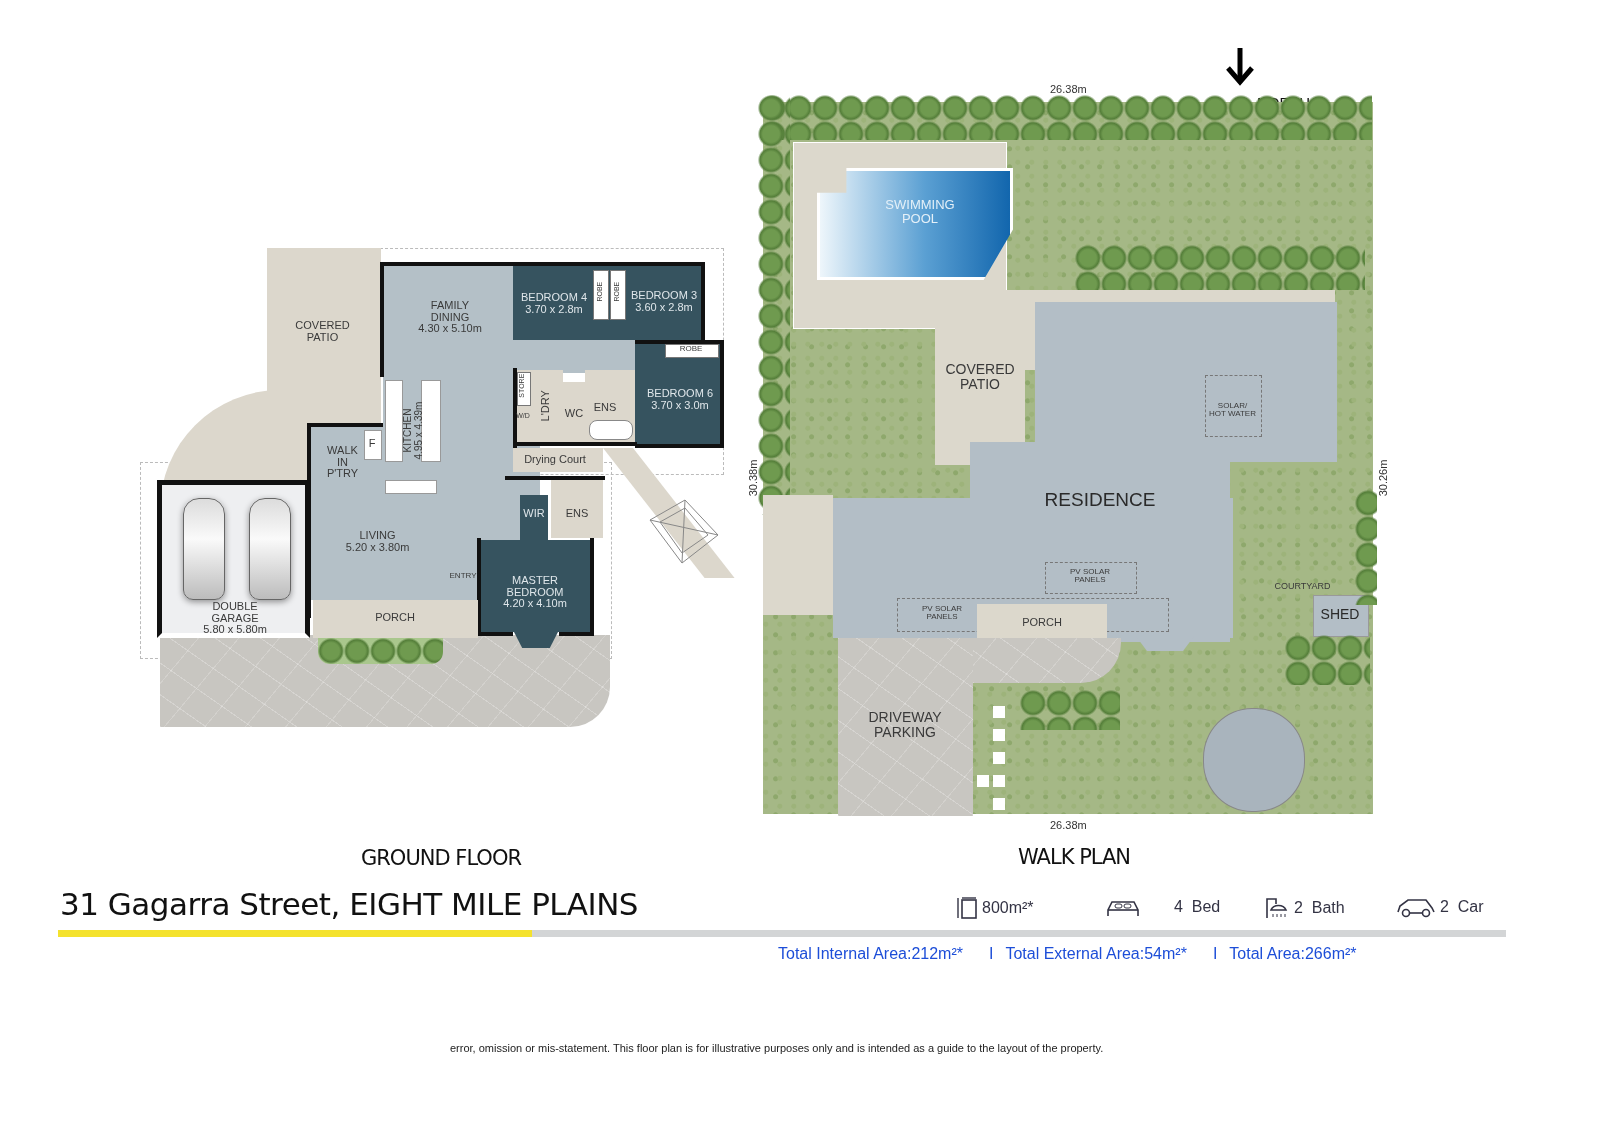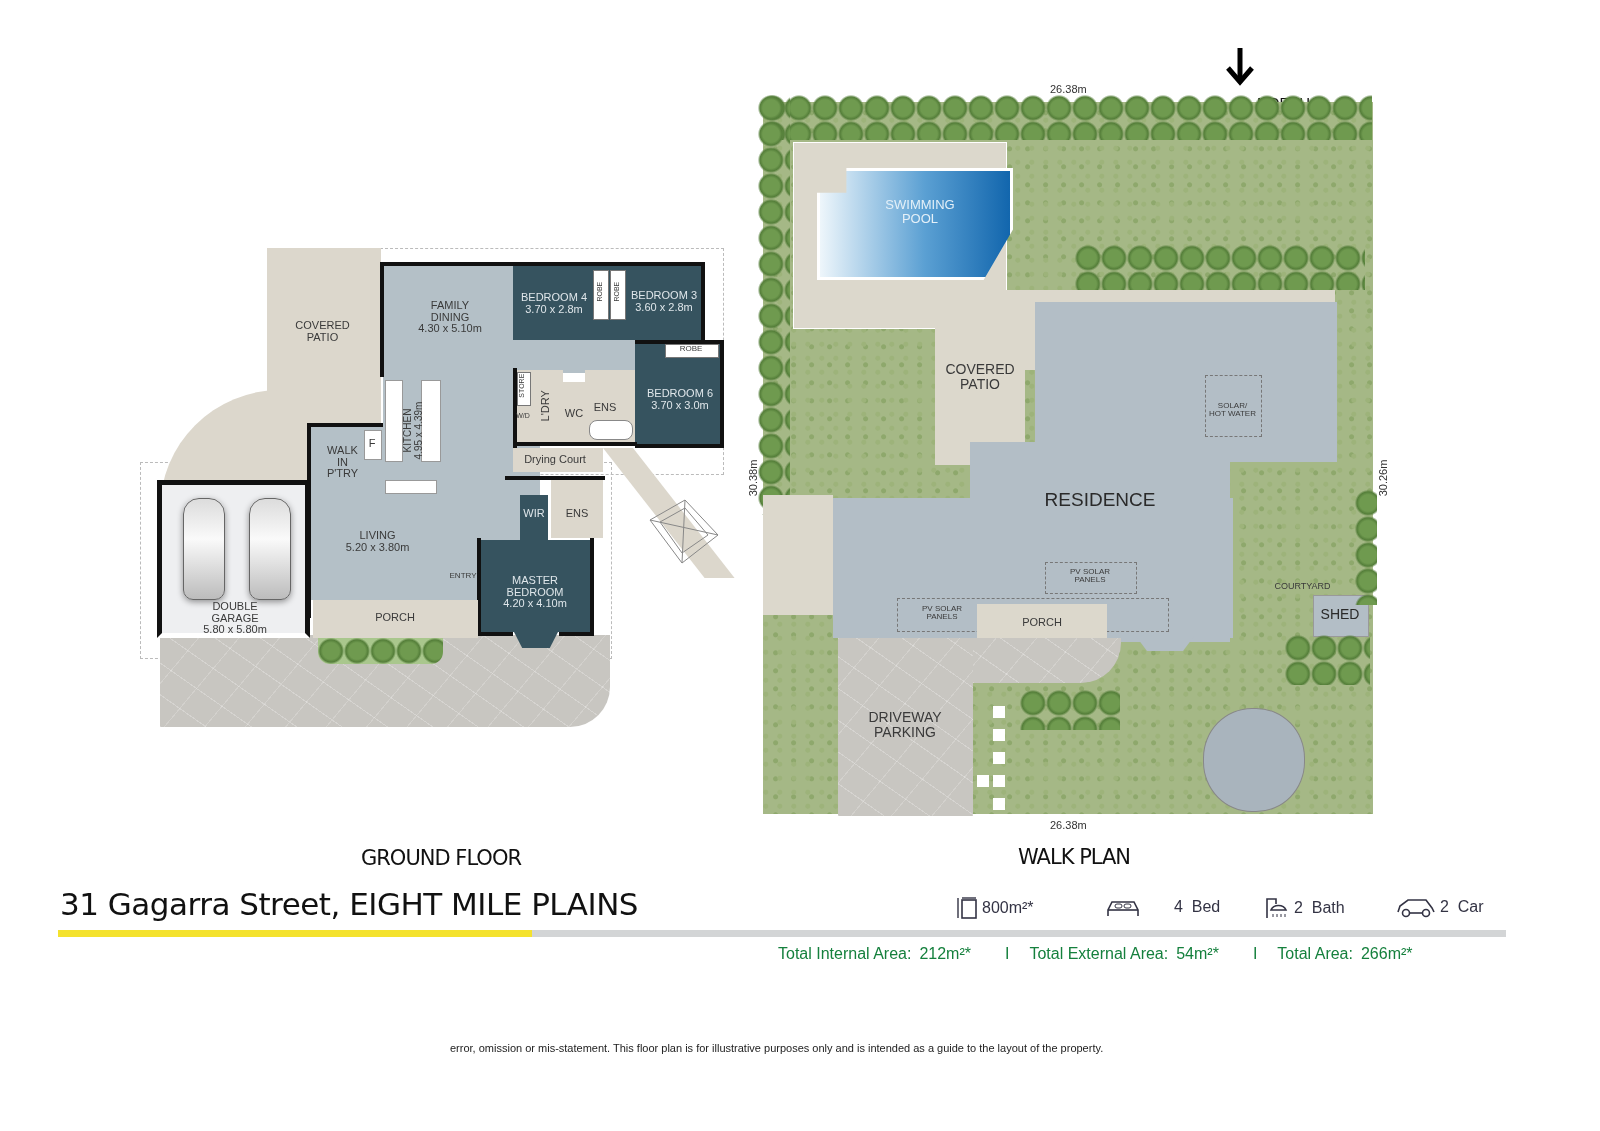--- a/index.html
+++ b/index.html
@@ -291,21 +291,21 @@
       <circle cx="10" cy="17" r="3.5" fill="none" stroke="#334" stroke-width="1.6"></circle>
       <circle cx="30" cy="17" r="3.5" fill="none" stroke="#334" stroke-width="1.6"></circle>
       <line x1="14" y1="17" x2="26" y2="17" stroke="#334" stroke-width="1.6"></line>
     </svg>
   <span style="font-size:16px;color:#334;white-space:pre;">2  Car</span>
 </div>
 
 <div class="abs" style="left:58px;top:930px;width:1448px;height:7px;background:#d3d5d6;"></div>
 <div class="abs" style="left:58px;top:930px;width:474px;height:7px;background:#f4e22e;"></div>
 
-<div class="abs" style="left:778px;top:945px;font-size:16px;color:#15803d;display:flex;gap:8px;white-space:pre;">
+<div class="abs" style="left:778px;top:945px;font-size:16px;color:#1d4ed8;display:flex;gap:0;white-space:pre;">
   <span>Total Internal Area:</span>
   <span>212m²*</span>
   <span style="margin:0 12px 0 26px;">I</span>
   <span>Total External Area:</span>
   <span>54m²*</span>
   <span style="margin:0 12px 0 26px;">I</span>
   <span>Total Area:</span>
   <span>266m²*</span>
 </div>
 

